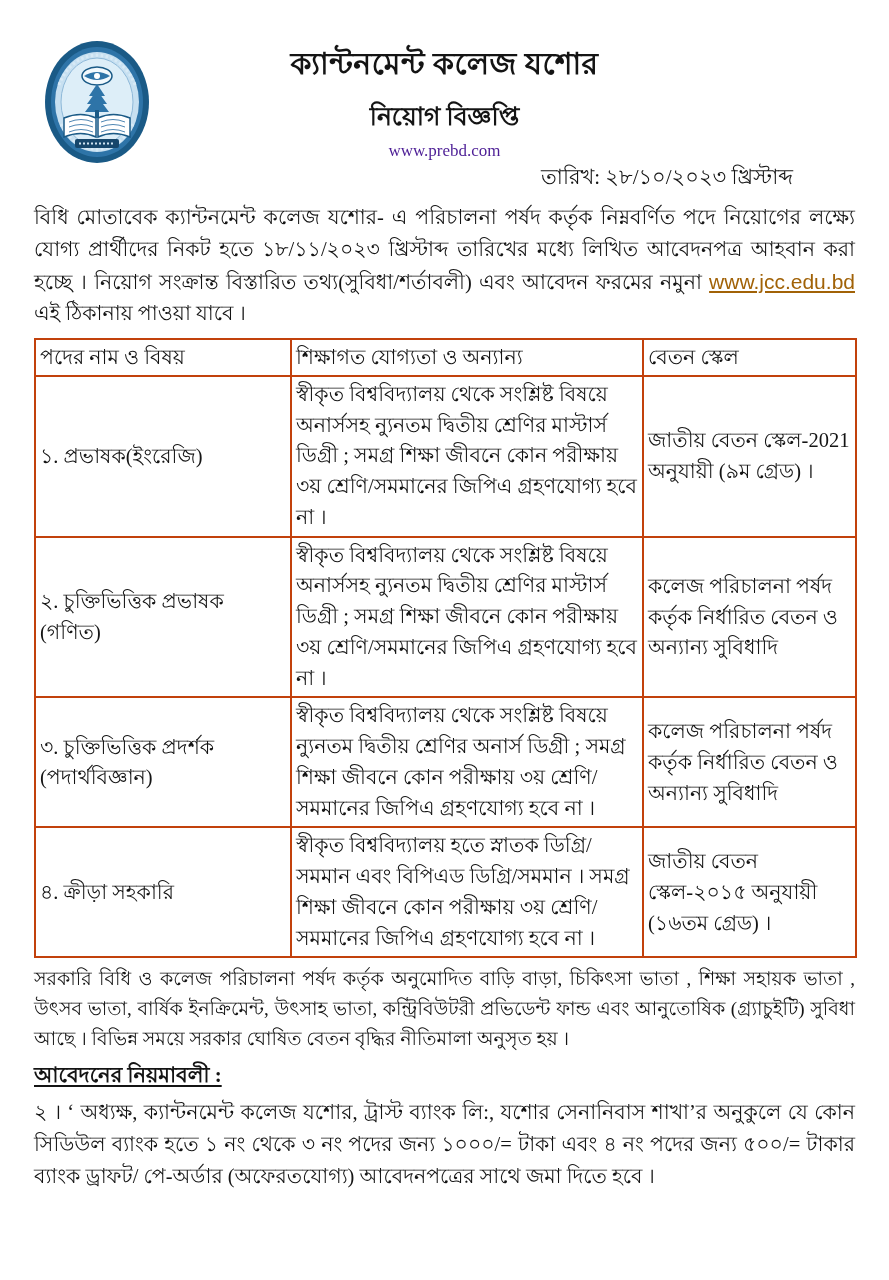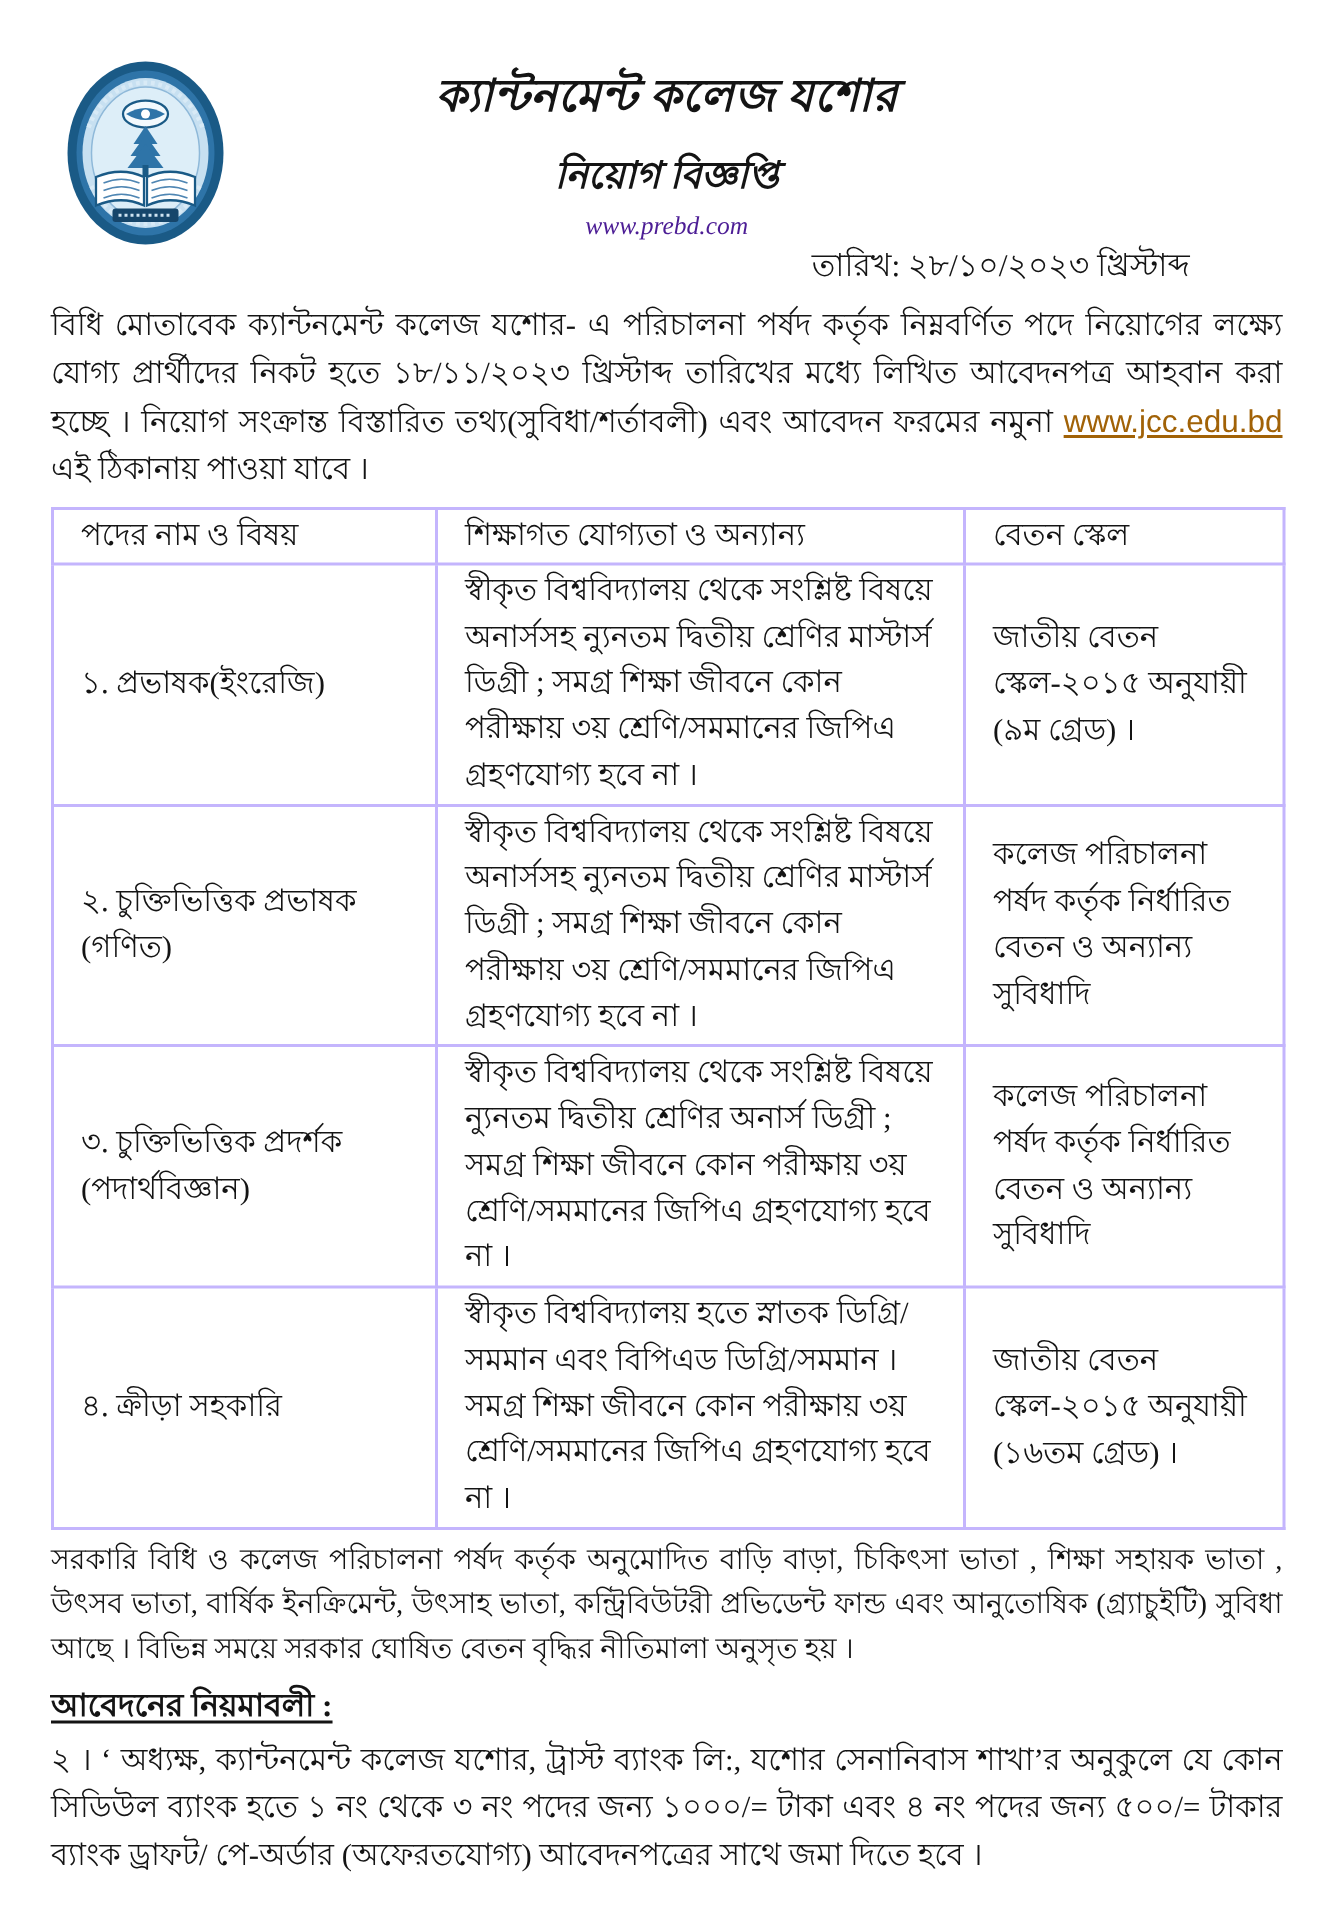--- a/index.html
+++ b/index.html
@@ -9,21 +9,21 @@
     min-height: 1280px;
     background: #ffffff;
     color: #141414;
     font-family: "Liberation Serif", serif;
   }
   .page { position: relative; width: 889px; min-height: 1280px; padding-bottom: 10px; }
 
   
   .header { position: relative; padding-top: 40px; }
   .logo { position: absolute; left: 44px; top: 40px; width: 106px; height: 124px; }
-  .title-block { text-align: center; font-style: italic; }
+  .title-block { text-align: center; }
   .doc-title { margin: 0; font-size: 30px; font-weight: 700; letter-spacing: .5px; }
   .doc-subtitle { margin: 6px 0 0 0; font-size: 25px; font-weight: 700; }
   .watermark-top { margin-top: 1px; font-size: 17px; color: #4c1d95; font-family: "Liberation Serif", serif; }
   .date-line { text-align: right; margin: 0 96px 0 0; font-size: 21px; }
 
   
   .intro {
     margin: 6px 34px 8px 34px;
     font-size: 20.5px;
     line-height: 1.55;
@@ -37,22 +37,22 @@
   }
 
   
   table.posts {
     border-collapse: collapse;
     table-layout: fixed;
     width: 821px;
     margin: 4px 34px 6px 34px;
   }
   .posts th, .posts td {
-    border: 2px solid #c4b5fd;
-    padding: 3px 18px;
+    border: 2px solid #c2410c;
+    padding: 3px 4px;
     font-size: 20.5px;
     line-height: 1.5;
     text-align: left;
     font-weight: 400;
     vertical-align: middle;
   }
   .posts col.c1 { width: 256px; }
   .posts col.c2 { width: 352px; }
   .posts col.c3 { width: 213px; }
   .posts thead th { height: 34px; padding-top: 2px; padding-bottom: 2px; }
@@ -137,21 +137,21 @@
       <tr>
         <th>পদের নাম ও বিষয়</th>
         <th>শিক্ষাগত যোগ্যতা ও অন্যান্য</th>
         <th>বেতন স্কেল</th>
       </tr>
     </thead>
     <tbody>
       <tr class="r1">
         <td>১. প্রভাষক(ইংরেজি)</td>
         <td class="qual">স্বীকৃত বিশ্ববিদ্যালয় থেকে সংশ্লিষ্ট বিষয়ে অনার্সসহ ন্যুনতম দ্বিতীয় শ্রেণির মাস্টার্স ডিগ্রী ; সমগ্র শিক্ষা জীবনে কোন পরীক্ষায় ৩য় শ্রেণি/সমমানের জিপিএ গ্রহণযোগ্য হবে না ।</td>
-        <td>জাতীয় বেতন স্কেল-২০১৫ অনুযায়ী (৯ম গ্রেড) ।</td>
+        <td>জাতীয় বেতন স্কেল-2021 অনুযায়ী (৯ম গ্রেড) ।</td>
       </tr>
       <tr class="r2">
         <td>২. চুক্তিভিত্তিক প্রভাষক (গণিত)</td>
         <td class="qual">স্বীকৃত বিশ্ববিদ্যালয় থেকে সংশ্লিষ্ট বিষয়ে অনার্সসহ ন্যুনতম দ্বিতীয় শ্রেণির মাস্টার্স ডিগ্রী ; সমগ্র শিক্ষা জীবনে কোন পরীক্ষায় ৩য় শ্রেণি/সমমানের জিপিএ গ্রহণযোগ্য হবে না ।</td>
         <td>কলেজ পরিচালনা পর্ষদ কর্তৃক নির্ধারিত বেতন  ও অন্যান্য সুবিধাদি</td>
       </tr>
       <tr class="r3">
         <td>৩. চুক্তিভিত্তিক প্রদর্শক (পদার্থবিজ্ঞান)</td>
         <td class="qual">স্বীকৃত বিশ্ববিদ্যালয় থেকে সংশ্লিষ্ট বিষয়ে ন্যুনতম দ্বিতীয় শ্রেণির অনার্স ডিগ্রী ; সমগ্র শিক্ষা জীবনে কোন পরীক্ষায় ৩য় শ্রেণি/সমমানের জিপিএ গ্রহণযোগ্য হবে না ।</td>
         <td>কলেজ পরিচালনা পর্ষদ কর্তৃক নির্ধারিত বেতন  ও অন্যান্য সুবিধাদি</td>

